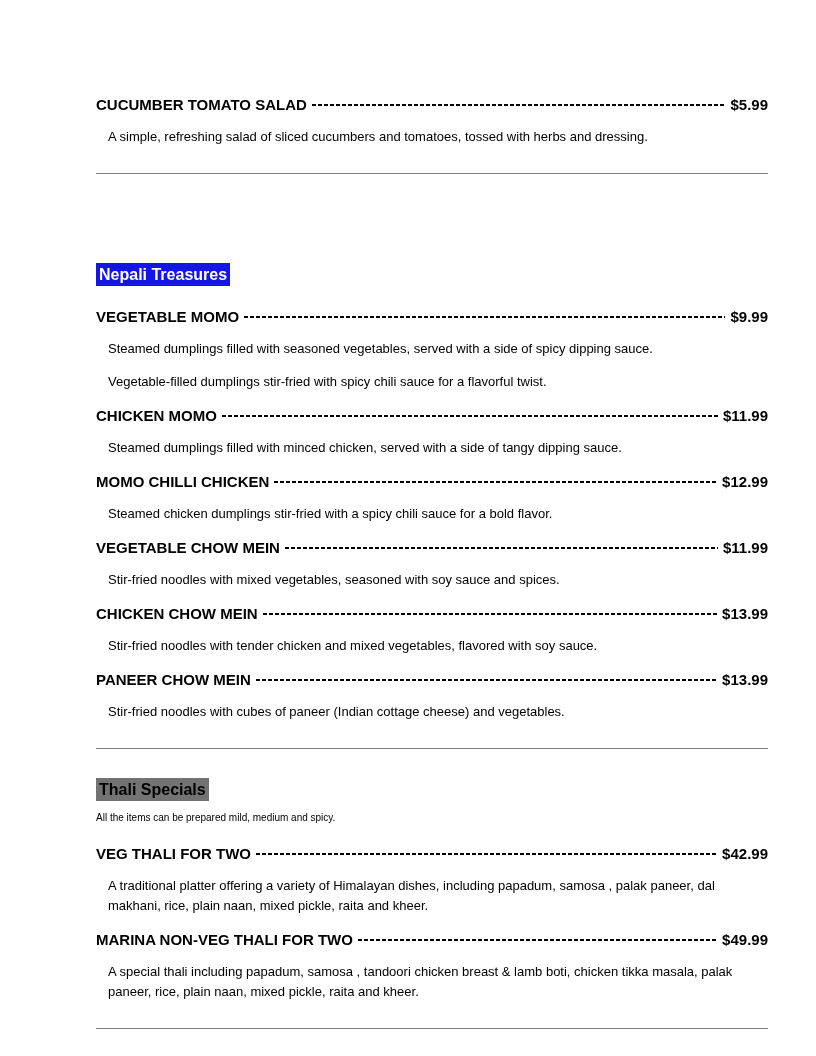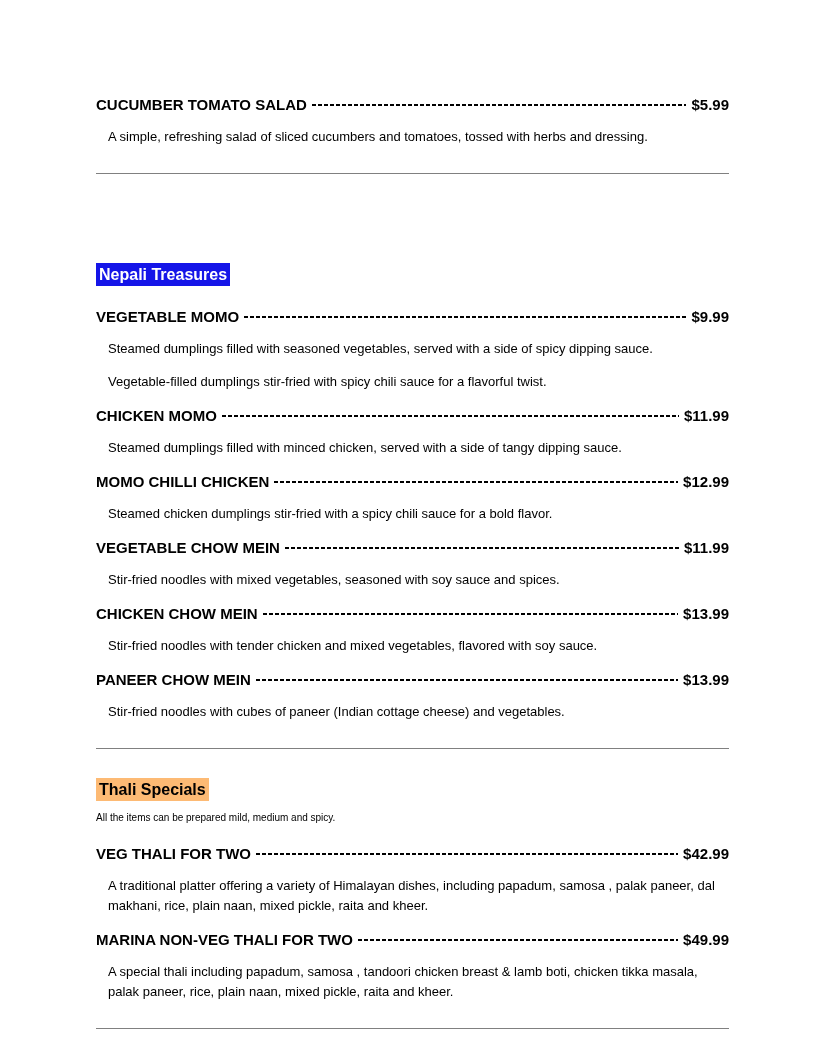--- a/index.html
+++ b/index.html
@@ -11,21 +11,21 @@
     width: 816px;
     height: 1056px;
     font-family: "Liberation Sans", "DejaVu Sans", sans-serif;
     color: #000000;
     overflow: hidden;
   }
   .page {
     box-sizing: border-box;
     width: 816px;
     height: 1056px;
-    padding: 94px 87px 0 96px;
+    padding: 94px 48px 0 96px;
     background: #ffffff;
   }
   .menu-section { display: flow-root; }
 
   .heading-row { line-height: 23px; }
   .menu-section[data-section-id="nepali-treasures"] .heading-row { margin: 68px 0 20px 0; }
   .menu-section[data-section-id="thali-specials"]  .heading-row { margin: 29px 0 7px 0; }
 
   .heading-highlight {
     display: inline-block;
@@ -139,21 +139,21 @@
           <div class="item-line">
             <span class="item-name">PANEER CHOW MEIN</span>
             <span class="dash-leader"></span>
             <span class="item-price">$13.99</span>
           </div>
           <p class="item-desc">Stir-fried noodles with cubes of paneer (Indian cottage cheese) and vegetables.</p>
         </div>
       </section>
       <div class="divider" style="background: rgb(128, 128, 128);"></div>
       <section class="menu-section" data-section-id="thali-specials">
-        <div class="heading-row"><span class="heading-highlight" style="background-color: #fdba74; color: rgb(0, 0, 0);">Thali Specials</span></div>
+        <div class="heading-row"><span class="heading-highlight" style="background-color: #737373; color: rgb(0, 0, 0);">Thali Specials</span></div>
         <p class="section-note">All the items can be prepared mild, medium and spicy.</p>
         <div class="menu-item">
           <div class="item-line">
             <span class="item-name">VEG THALI FOR TWO</span>
             <span class="dash-leader"></span>
             <span class="item-price">$42.99</span>
           </div>
           <p class="item-desc">A traditional platter offering a variety of Himalayan dishes, including papadum, samosa , palak paneer, dal makhani, rice, plain naan, mixed pickle, raita and kheer.</p>
         </div>
         <div class="menu-item">

